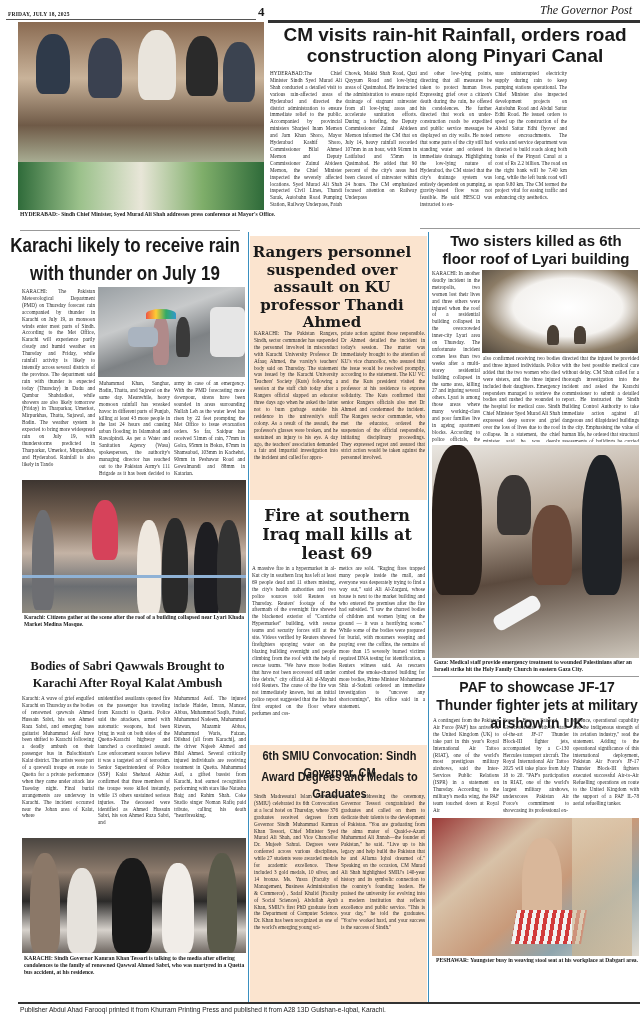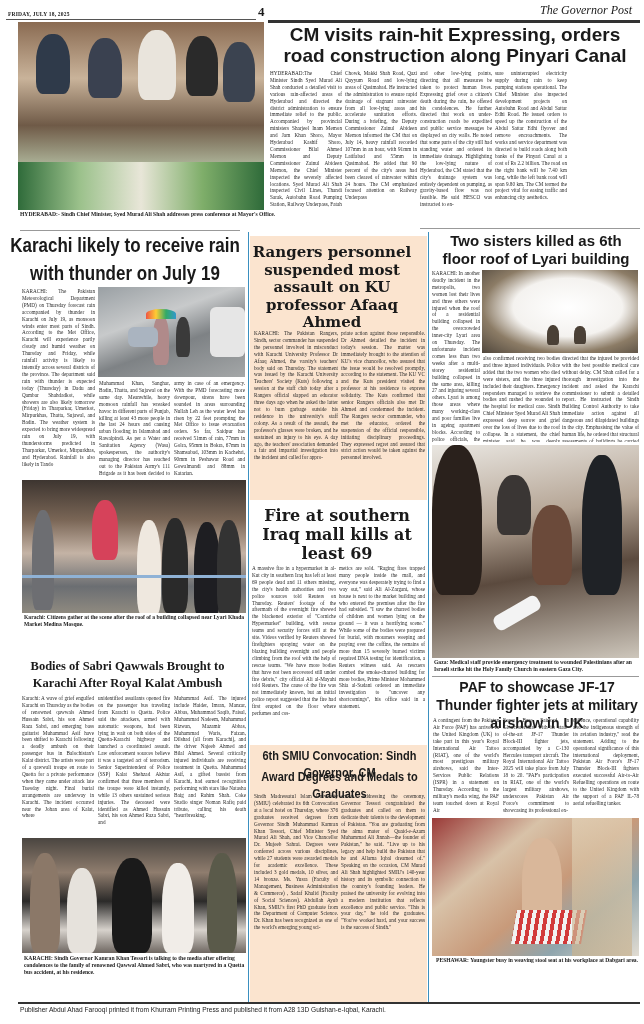--- a/index.html
+++ b/index.html
@@ -65,21 +65,21 @@
 <div class="photo ph-hyd" style="left:18px;top:22px;width:246px;height:188px;">
   <div class="fig" style="left:18px;top:12px;width:34px;height:60px;background:#2f3a4a;"></div>
   <div class="fig" style="left:70px;top:16px;width:34px;height:60px;background:#3a4150;"></div>
   <div class="fig" style="left:120px;top:8px;width:38px;height:70px;background:#e9e4dc;"></div>
   <div class="fig" style="left:168px;top:14px;width:32px;height:60px;background:#2a2a2a;"></div>
   <div class="fig" style="left:205px;top:20px;width:32px;height:60px;background:#3b4350;"></div>
   <div style="position:absolute;left:0;top:140px;width:246px;height:48px;background:linear-gradient(90deg,#2f6b3a,#9bc18b,#e8e6d8,#7fae6a,#2f6b3a);"></div>
 </div>
 <div class="caption" style="left:20px;top:211px;width:300px;">HYDERABAD:- Sindh Chief Minister, Syed Murad Ali Shah addresses press conference at Mayor's Office.</div>
 
-<div class="hl hl-cm">CM visits rain-hit Expressing, orders road construction along Pinyari Canal</div>
+<div class="hl hl-cm">CM visits rain-hit Rainfall, orders road construction along Pinyari Canal</div>
 <div class="col" style="left:270px;top:70px;width:72px;height:158px;">HYDERABAD:The Chief Minister Sindh Syed Murad Ali Shah conducted a detailed visit to various rain-affected areas of Hyderabad and directed the district administration to ensure immediate relief to the public. Accompanied by provincial ministers Sharjeel Inam Memon and Jam Khan Shoro, Mayor Hyderabad Kashif Shoro, Commissioner Bilal Ahmed Memon and Deputy Commissioner Zainul Abideen Memon, the Chief Minister inspected the severely affected locations. Syed Murad Ali Shah inspected Civil Lines, Thandi Sarak, Autobahn Road Pumping Station, Railway Underpass, Fatah</div>
 <div class="col" style="left:345px;top:70px;width:72px;height:158px;">Chowk, Makki Shah Road, Qazi Qayyum Road and low-lying areas of Qasimabad. He instructed the administration to ensure rapid drainage of stagnant rainwater from all low-lying areas and accelerate sanitation efforts. During a briefing, the Deputy Commissioner Zainul Abideen Memon informed the CM that on July 14, heavy rainfall recorded 107mm in an hour, with 91mm in Latifabad and 55mm in Qasimabad. He added that 90 percent of the city's areas had been cleared of rainwater within 24 hours. The CM emphasized focused attention on Railway Underpass</div>
 <div class="col" style="left:420px;top:70px;width:72px;height:158px;">and other low-lying points, directing that all measures be taken to protect human lives. Expressing grief over a citizen's death during the rain, he offered his condolences. He further directed that work on under-construction roads be expedited and public service messages be displayed on city walls. He noted that some parts of the city still had standing water and ordered its immediate drainage. Highlighting the low-lying nature of Hyderabad, the CM stated that the city's drainage system was entirely dependent on pumping, as gravity-based flow was not feasible. He said HESCO was instructed to en-</div>
 <div class="col" style="left:495px;top:70px;width:72px;height:158px;">sure uninterrupted electricity supply during rain to keep pumping stations operational. The Chief Minister also inspected development projects on Autobahn Road and Abdul Sattar Edhi Road. He issued orders to speed up the construction of the Abdul Sattar Edhi flyover and remove encroachments. The works and service department was directed to build roads along both banks of the Pinyari Canal at a cost of Rs 2.2 billion. The road on the right bank will be 7.40 km long, while the left bank road will span 9.80 km. The CM termed the project vital for easing traffic and enhancing city aesthetics.</div>
 
 <div class="hrule" style="left:20px;top:230px;width:220px;"></div>
 <div class="hrule" style="left:420px;top:228px;width:220px;"></div>
 
 <div class="hl hl-karachi">Karachi likely to receive rain with thunder on July 19</div>
 <div class="photo ph-rain" style="left:98px;top:287px;width:147px;height:90px;">
@@ -115,21 +115,21 @@
   <div class="fig" style="left:90px;top:20px;width:40px;height:95px;background:#1a1a1a;"></div>
   <div class="fig" style="left:140px;top:25px;width:32px;height:90px;background:#f1ede8;"></div>
   <div class="fig" style="left:185px;top:15px;width:30px;height:100px;background:#5a5a4a;"></div>
 </div>
 <div class="caption" style="left:24px;top:955px;width:224px;">KARACHI: Sindh Governor Kamran Khan Tessori is talking to the media after offering condolences to the family of renowned Qawwal Ahmed Sabri, who was martyred in a Quetta bus accident, at his residence.</div>
 
 <div class="vrule" style="left:248px;top:232px;height:770px;"></div>
 <div class="vrule" style="left:428px;top:232px;height:770px;"></div>
 
 <div class="peach" style="left:250px;top:236px;width:177px;height:264px;"></div>
-<div class="hl hl-rangers">Rangers personnel suspended most assault on KU professor Afaaq Ahmed</div>
+<div class="hl hl-rangers">Rangers personnel suspended over assault on KU professor Thandi Ahmed</div>
 <div class="col" style="left:254px;top:330px;width:84px;height:168px;">KARACHI: The Pakistan Rangers, Sindh, sector commander has suspended the personnel involved in misconduct with Karachi University Professor Dr Afaaq Ahmed, the varsity's teachers' body said on Thursday. The statement was issued by the Karachi University Teachers' Society (Kuts) following a session at the staff club today after a Rangers official slapped an educator three days ago when he asked the latter not to burn garbage outside his residence in the university's staff colony. As a result of the assault, the professor's glasses were broken, and he sustained an injury to his eye. A day ago, the teachers' association demanded a fair and impartial investigation into the incident and called for appro-</div>
 <div class="col" style="left:341px;top:330px;width:84px;height:168px;">priate action against those responsible. Dr Ahmed detailed the incident in today's session. The matter was immediately brought to the attention of KU's vice chancellor, who assured that the issue would be resolved promptly, according to the statement. The KU VC and the Kuts president visited the professor at his residence to express solidarity. The Kuts confirmed that senior Rangers officials also met Dr Ahmed and condemned the incident. The Rangers sector commander, who met the educator, ordered the suspension of the official responsible, initiating disciplinary proceedings. They expressed regret and assured that strict action would be taken against the personnel involved.</div>
 
 <div class="hl hl-fire">Fire at southern Iraq mall kills at least 69</div>
 <div class="col" style="left:252px;top:565px;width:84px;height:178px;">A massive fire in a hypermarket in al-Kut city in southern Iraq has left at least 69 people dead and 11 others missing, the city's health authorities and two police sources told Reuters on Thursday. Reuters' footage of the aftermath of the overnight fire showed the blackened exterior of "Corniche Hypermarket" building, with rescue teams and security forces still at the site. Videos verified by Reuters showed firefighters spraying water on the blazing building overnight and people climbing from the roof with the help of rescue teams. "We have more bodies that have not been recovered still under fire debris," city official Ali al-Mayahi told Reuters. The cause of the fire was not immediately known, but an initial police report suggested that the fire had first erupted on the floor where perfumes and cos-</div>
 <div class="col" style="left:339px;top:565px;width:86px;height:178px;">metics are sold. "Raging fires trapped many people inside the mall, and everyone was desperately trying to find a way out," said Ali Al-Zargani, whose house is next to the market building and who entered the premises after the fire had subsided. "I saw the charred bodies of children and women lying on the ground — it was a horrifying scene." While some of the bodies were prepared for burial, with mourners weeping and praying over the coffins, the remains of more than 15 severely burned victims required DNA testing for identification, a Reuters witness said. As rescuers combed the smoke-charred building for more bodies, Prime Minister Mohammed Shia al-Sudani ordered an immediate investigation to "uncover any shortcomings", his office said in a statement.</div>
 
 <div class="peach" style="left:250px;top:745px;width:177px;height:258px;"></div>
 <div class="hl hl-smiu1">6th SMIU Convocation: Sindh Governor, CM</div>
 <div class="hl hl-smiu2">Award Degrees and Medals to Graduates</div>

